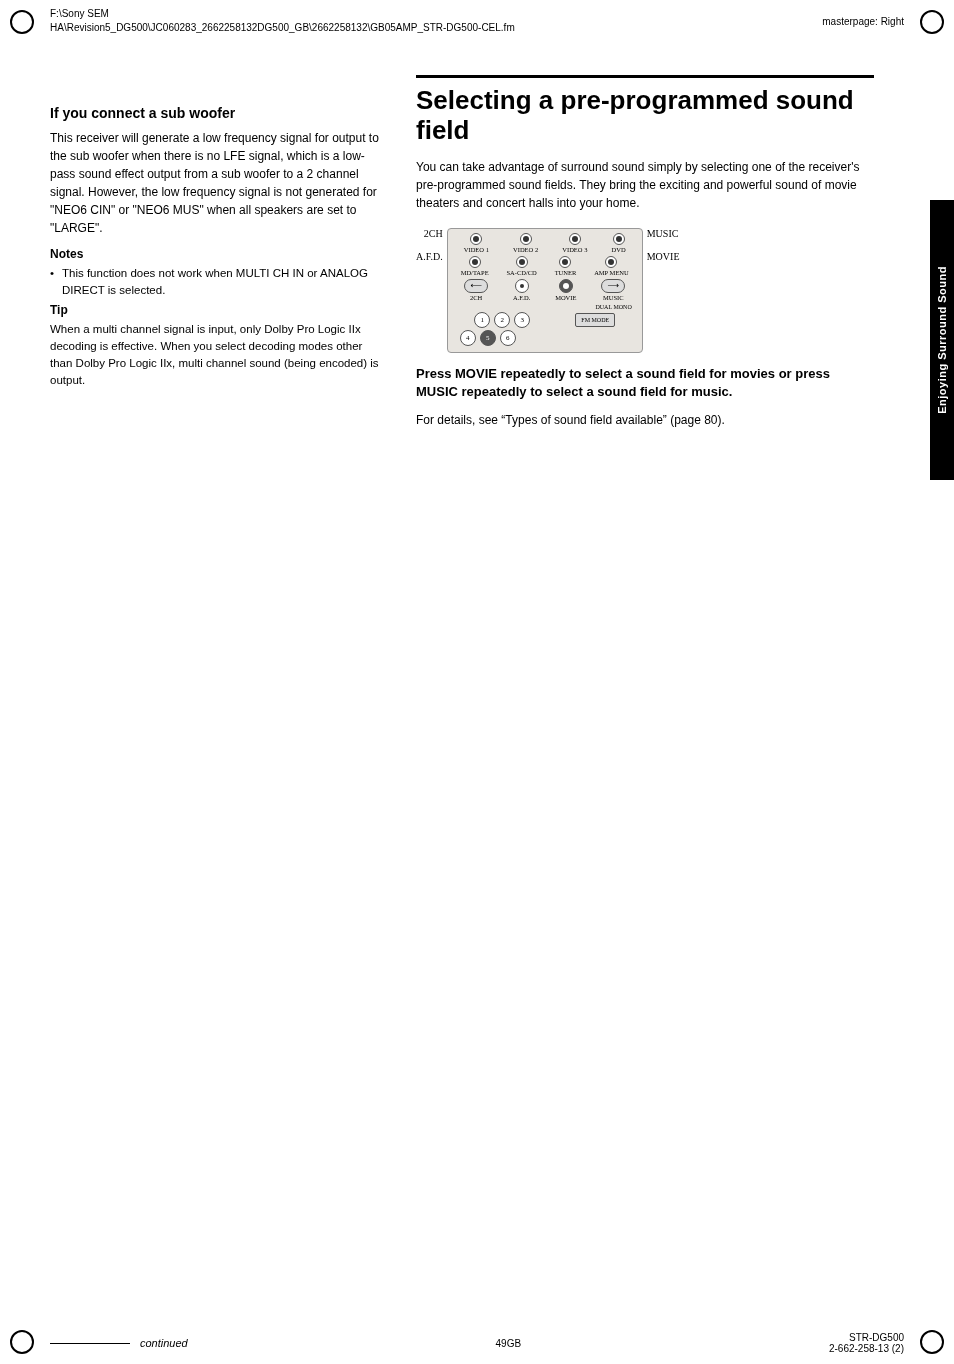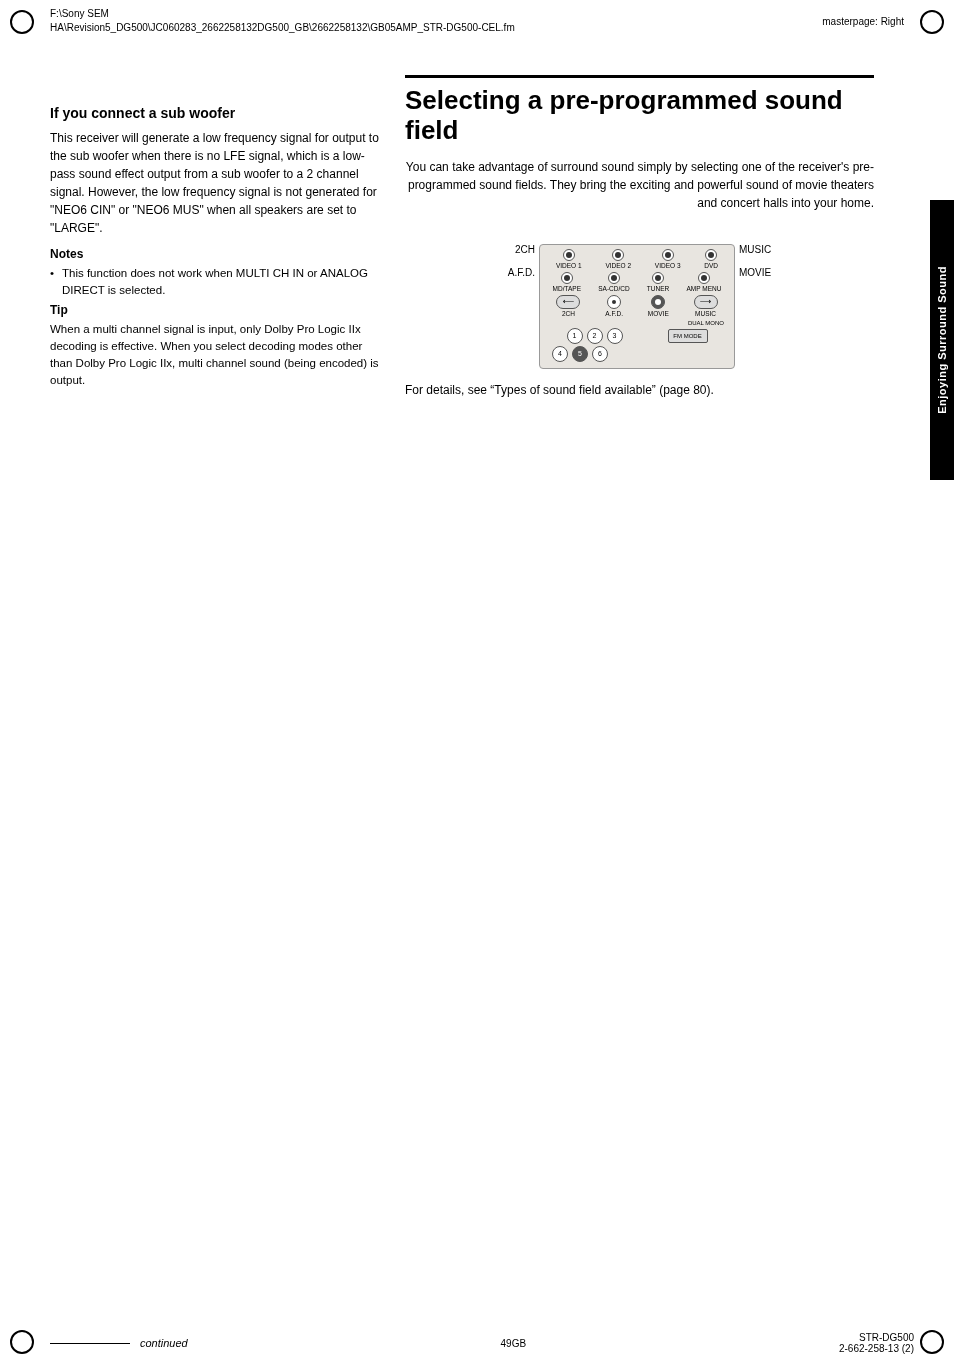--- a/index.html
+++ b/index.html
@@ -52,21 +52,21 @@
     }
 
     
     .main-content {
       position: absolute;
       top: 45px;
       left: 50px;
       right: 50px;
       bottom: 60px;
       display: flex;
-      gap: 25px;
+      gap: 36px;
     }
 
     
     .left-column {
       flex: 0 0 330px;
       padding-top: 60px;
     }
 
     
     .right-column {
@@ -129,31 +129,31 @@
       font-weight: bold;
       line-height: 1.15;
       margin-bottom: 12px;
       border-top: 3px solid #000;
       padding-top: 8px;
     }
 
     .right-intro {
       font-size: 12px;
       line-height: 1.5;
-      margin-bottom: 32px;
-      text-align: right;
+      margin-bottom: 16px;
     }
 
     
     .diagram-wrapper {
       display: flex;
       align-items: flex-start;
-      justify-content: center;
+      justify-content: flex-start;
       margin-bottom: 12px;
       position: relative;
+      font-family: Liberation Serif, serif;
     }
     .diagram-left-labels {
       display: flex;
       flex-direction: column;
       justify-content: flex-end;
       margin-right: 4px;
       padding-bottom: 6px;
     }
     .diagram-left-label {
       font-size: 10px;
@@ -204,21 +204,21 @@
       transform: rotate(180deg);
       text-align: center;
       letter-spacing: 0.5px;
     }
 
     
     .footer {
       position: absolute;
       bottom: 10px;
       left: 50px;
-      right: 40px;
+      right: 50px;
       display: flex;
       align-items: center;
       justify-content: space-between;
       font-size: 10px;
     }
 
     .continued-text {
       font-size: 11px;
       font-style: italic;
       display: flex;
@@ -487,20 +487,21 @@
 
       </div>
 
       <div class="diagram-right-labels">
         <div class="diagram-right-label">MUSIC</div>
         <div class="diagram-right-label">MOVIE</div>
       </div>
 
     </div>
 
+    <div class="press-instruction">Press MOVIE repeatedly to select a sound field for movies or press MUSIC repeatedly to select a sound field for music.</div>
     <div class="for-details">For details, see “Types of sound field available” (page 80).</div>
 
   </div>
 
 </div>
 
 <div class="side-tab">
   <div class="side-tab-text">Enjoying Surround Sound</div>
 </div>
 

